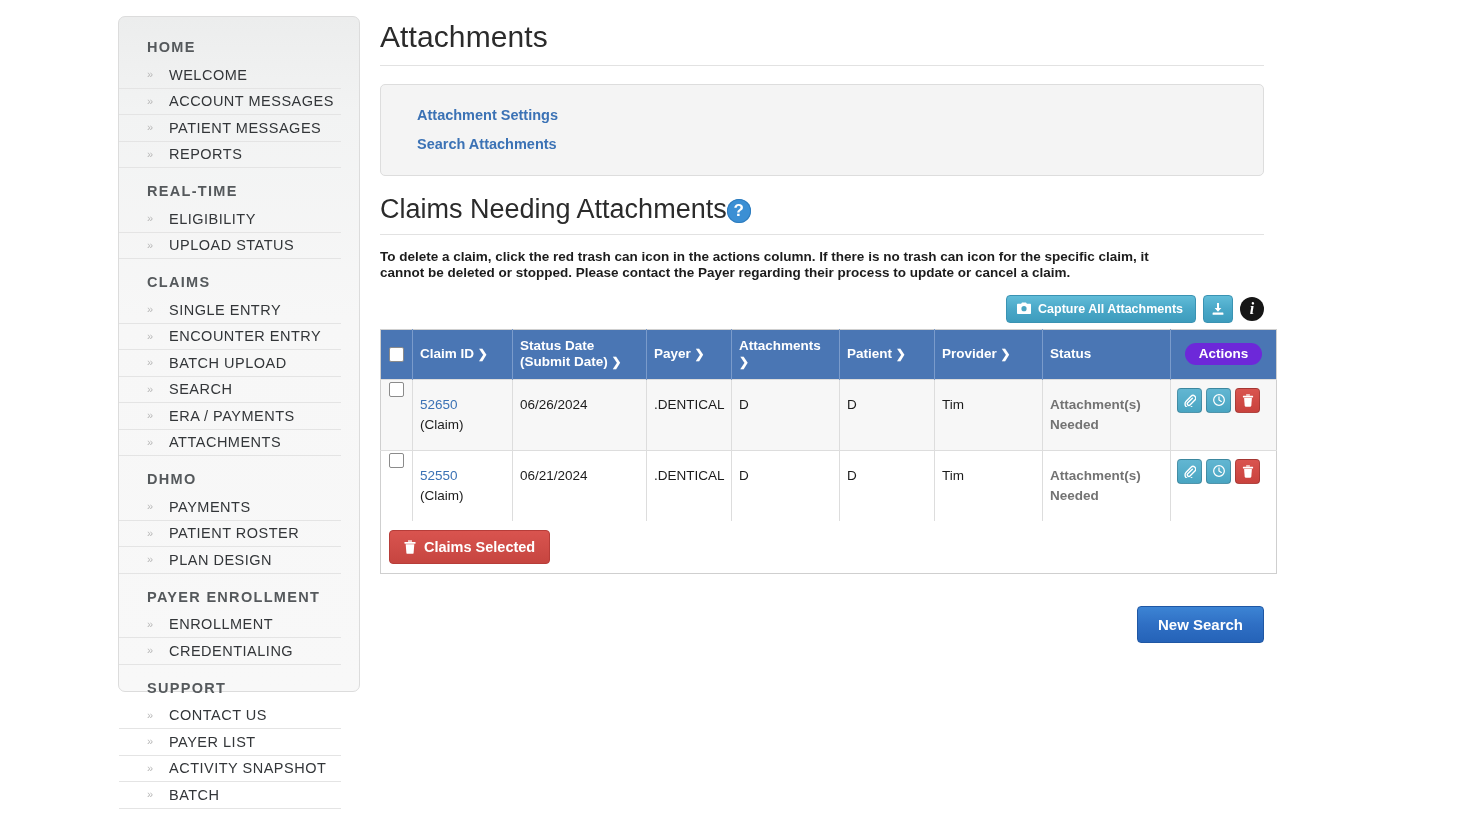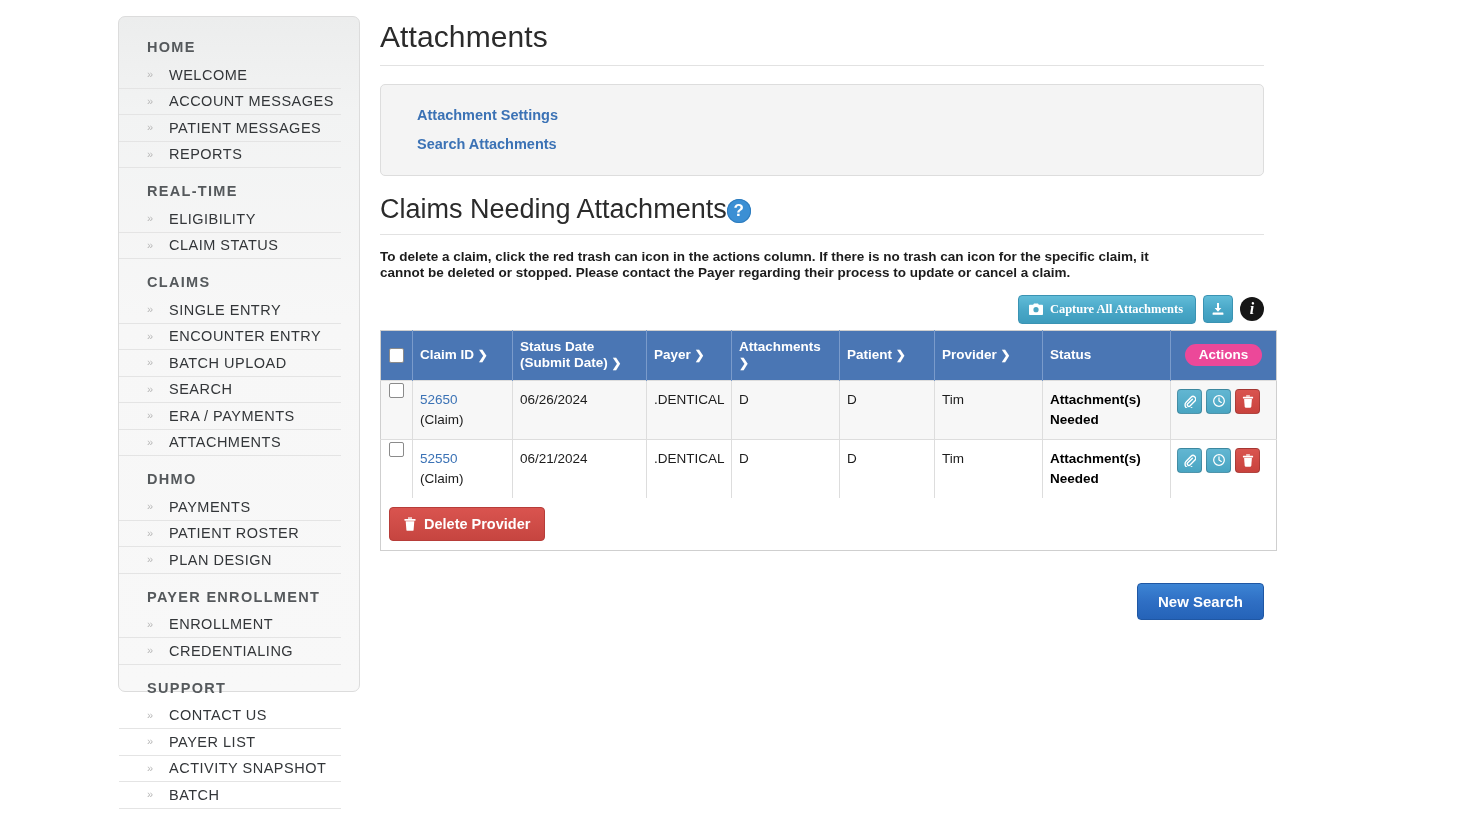--- a/index.html
+++ b/index.html
@@ -86,23 +86,22 @@
   }
 
   .toolbar {
     display: flex; justify-content: flex-end; align-items: center;
     gap: 7px; margin-top: 9px;
   }
   .btn-capture {
     background: linear-gradient(180deg, #61bcd8 0%, #4aa8c8 50%, #3d9cbd 100%);
     border: 1px solid #3a93b3; border-radius: 4px;
     color: #ffffff; font-size: 12.5px; font-weight: bold;
-    padding: 6px 12px 6px 10px; display: flex; align-items: center; gap: 7px;
+    padding: 6px 12px 6px 10px; display: flex; align-items: flex-start; gap: 7px;
     cursor: pointer;
-    font-family: Liberation Serif, serif;
   }
   .btn-dl {
     background: linear-gradient(180deg, #61bcd8 0%, #4aa8c8 50%, #3d9cbd 100%);
     border: 1px solid #3a93b3; border-radius: 4px;
     width: 30px; height: 28px; display: flex; align-items: center;
     justify-content: center; cursor: pointer;
   }
   .info-icon {
     width: 24px; height: 24px; border-radius: 50%; background: #161616;
     color: #fff; font-size: 16px; font-weight: bold; font-style: italic;
@@ -119,41 +118,41 @@
     background: #4a76b4; color: #ffffff;
     font-size: 13.5px; font-weight: bold;
     text-align: left; vertical-align: middle;
     padding: 8px 7px; height: 50px;
     border-right: 1px solid #7a9bcb;
     line-height: 16px;
   }
   table.claims thead th:last-child { border-right: none; }
   th .caret { font-size: 12px; font-weight: bold; }
   .actions-pill {
-    display: inline-block; background: #ec4899; color: #fff;
+    display: inline-block; background: #6d28d9; color: #fff;
     border-radius: 11px; padding: 3px 14px; font-size: 13.5px;
     font-weight: bold;
   }
   .th-check, .td-check { width: 32px; text-align: center !important; padding: 0 !important; }
   .cbox {
     width: 15px; height: 15px; background: #fff;
     border: 1px solid #8b8b8b; border-radius: 2px;
     display: inline-block; vertical-align: middle; cursor: pointer;
   }
 
   table.claims tbody td {
     font-size: 13.5px; color: #1c1c1c; vertical-align: top;
-    padding: 9px 7px; border-right: 1px solid #dddddd;
+    padding: 15px 7px; border-right: 1px solid #dddddd;
     border-top: 1px solid #dddddd; line-height: 20px;
   }
   table.claims tbody td:last-child { border-right: none; }
   tr.row-alt td { background: #f7f7f7; }
   tr.row-plain td { background: #ffffff; }
   .claim-link { color: #3b72b5; text-decoration: none; cursor: pointer; }
-  .status-link { color: #000000; text-decoration: none; font-weight: bold; cursor: pointer; }
+  .status-link { color: #737373; text-decoration: none; font-weight: bold; cursor: pointer; }
 
   .act-cell { padding: 8px 6px !important; }
   .act-wrap { display: flex; gap: 4px; }
   .act-btn {
     width: 25px; height: 25px; border-radius: 4px;
     display: flex; align-items: center; justify-content: center;
     cursor: pointer; border: 1px solid rgba(0,0,0,.18);
   }
   .act-blue { background: linear-gradient(180deg, #62b6d2 0%, #49a5c2 100%); }
   .act-red  { background: linear-gradient(180deg, #d9544f 0%, #c9423d 100%); }
@@ -200,21 +199,21 @@
         </div>
       </div>
       <div class="nav-group">
         <div class="nav-head">REAL-TIME</div>
         <div class="nav-item">
           <span class="chev">»</span>
           <span class="lbl">ELIGIBILITY</span>
         </div>
         <div class="nav-item">
           <span class="chev">»</span>
-          <span class="lbl">CLAIM STATUS</span>
+          <span class="lbl">UPLOAD STATUS</span>
         </div>
       </div>
       <div class="nav-group">
         <div class="nav-head">CLAIMS</div>
         <div class="nav-item">
           <span class="chev">»</span>
           <span class="lbl">SINGLE ENTRY</span>
         </div>
         <div class="nav-item">
           <span class="chev">»</span>
@@ -444,21 +443,21 @@
         <tr class="footer-row">
           <td colspan="9">
             <span class="btn-delete-sel">
               <span>
                 <svg width="12" height="14" viewBox="0 0 12 14" fill="#fff">
                   <rect x="0.5" y="2" width="11" height="1.8" rx="0.4"></rect>
                   <path d="M4 0.4h4v1.3H4z"></path>
                   <path d="M1.7 4.3h8.6l-0.7 8.6c-0.04 0.5-0.45 0.9-0.95 0.9H3.35c-0.5 0-0.91-0.4-0.95-0.9L1.7 4.3z"></path>
                 </svg>
               </span>
-              <span>Delete Provider</span>
+              <span>Claims Selected</span>
             </span>
           </td>
         </tr>
       </tfoot>
     </table>
 
     <div class="newsearch-wrap">
       <button class="btn-newsearch">New Search</button>
     </div>
 

